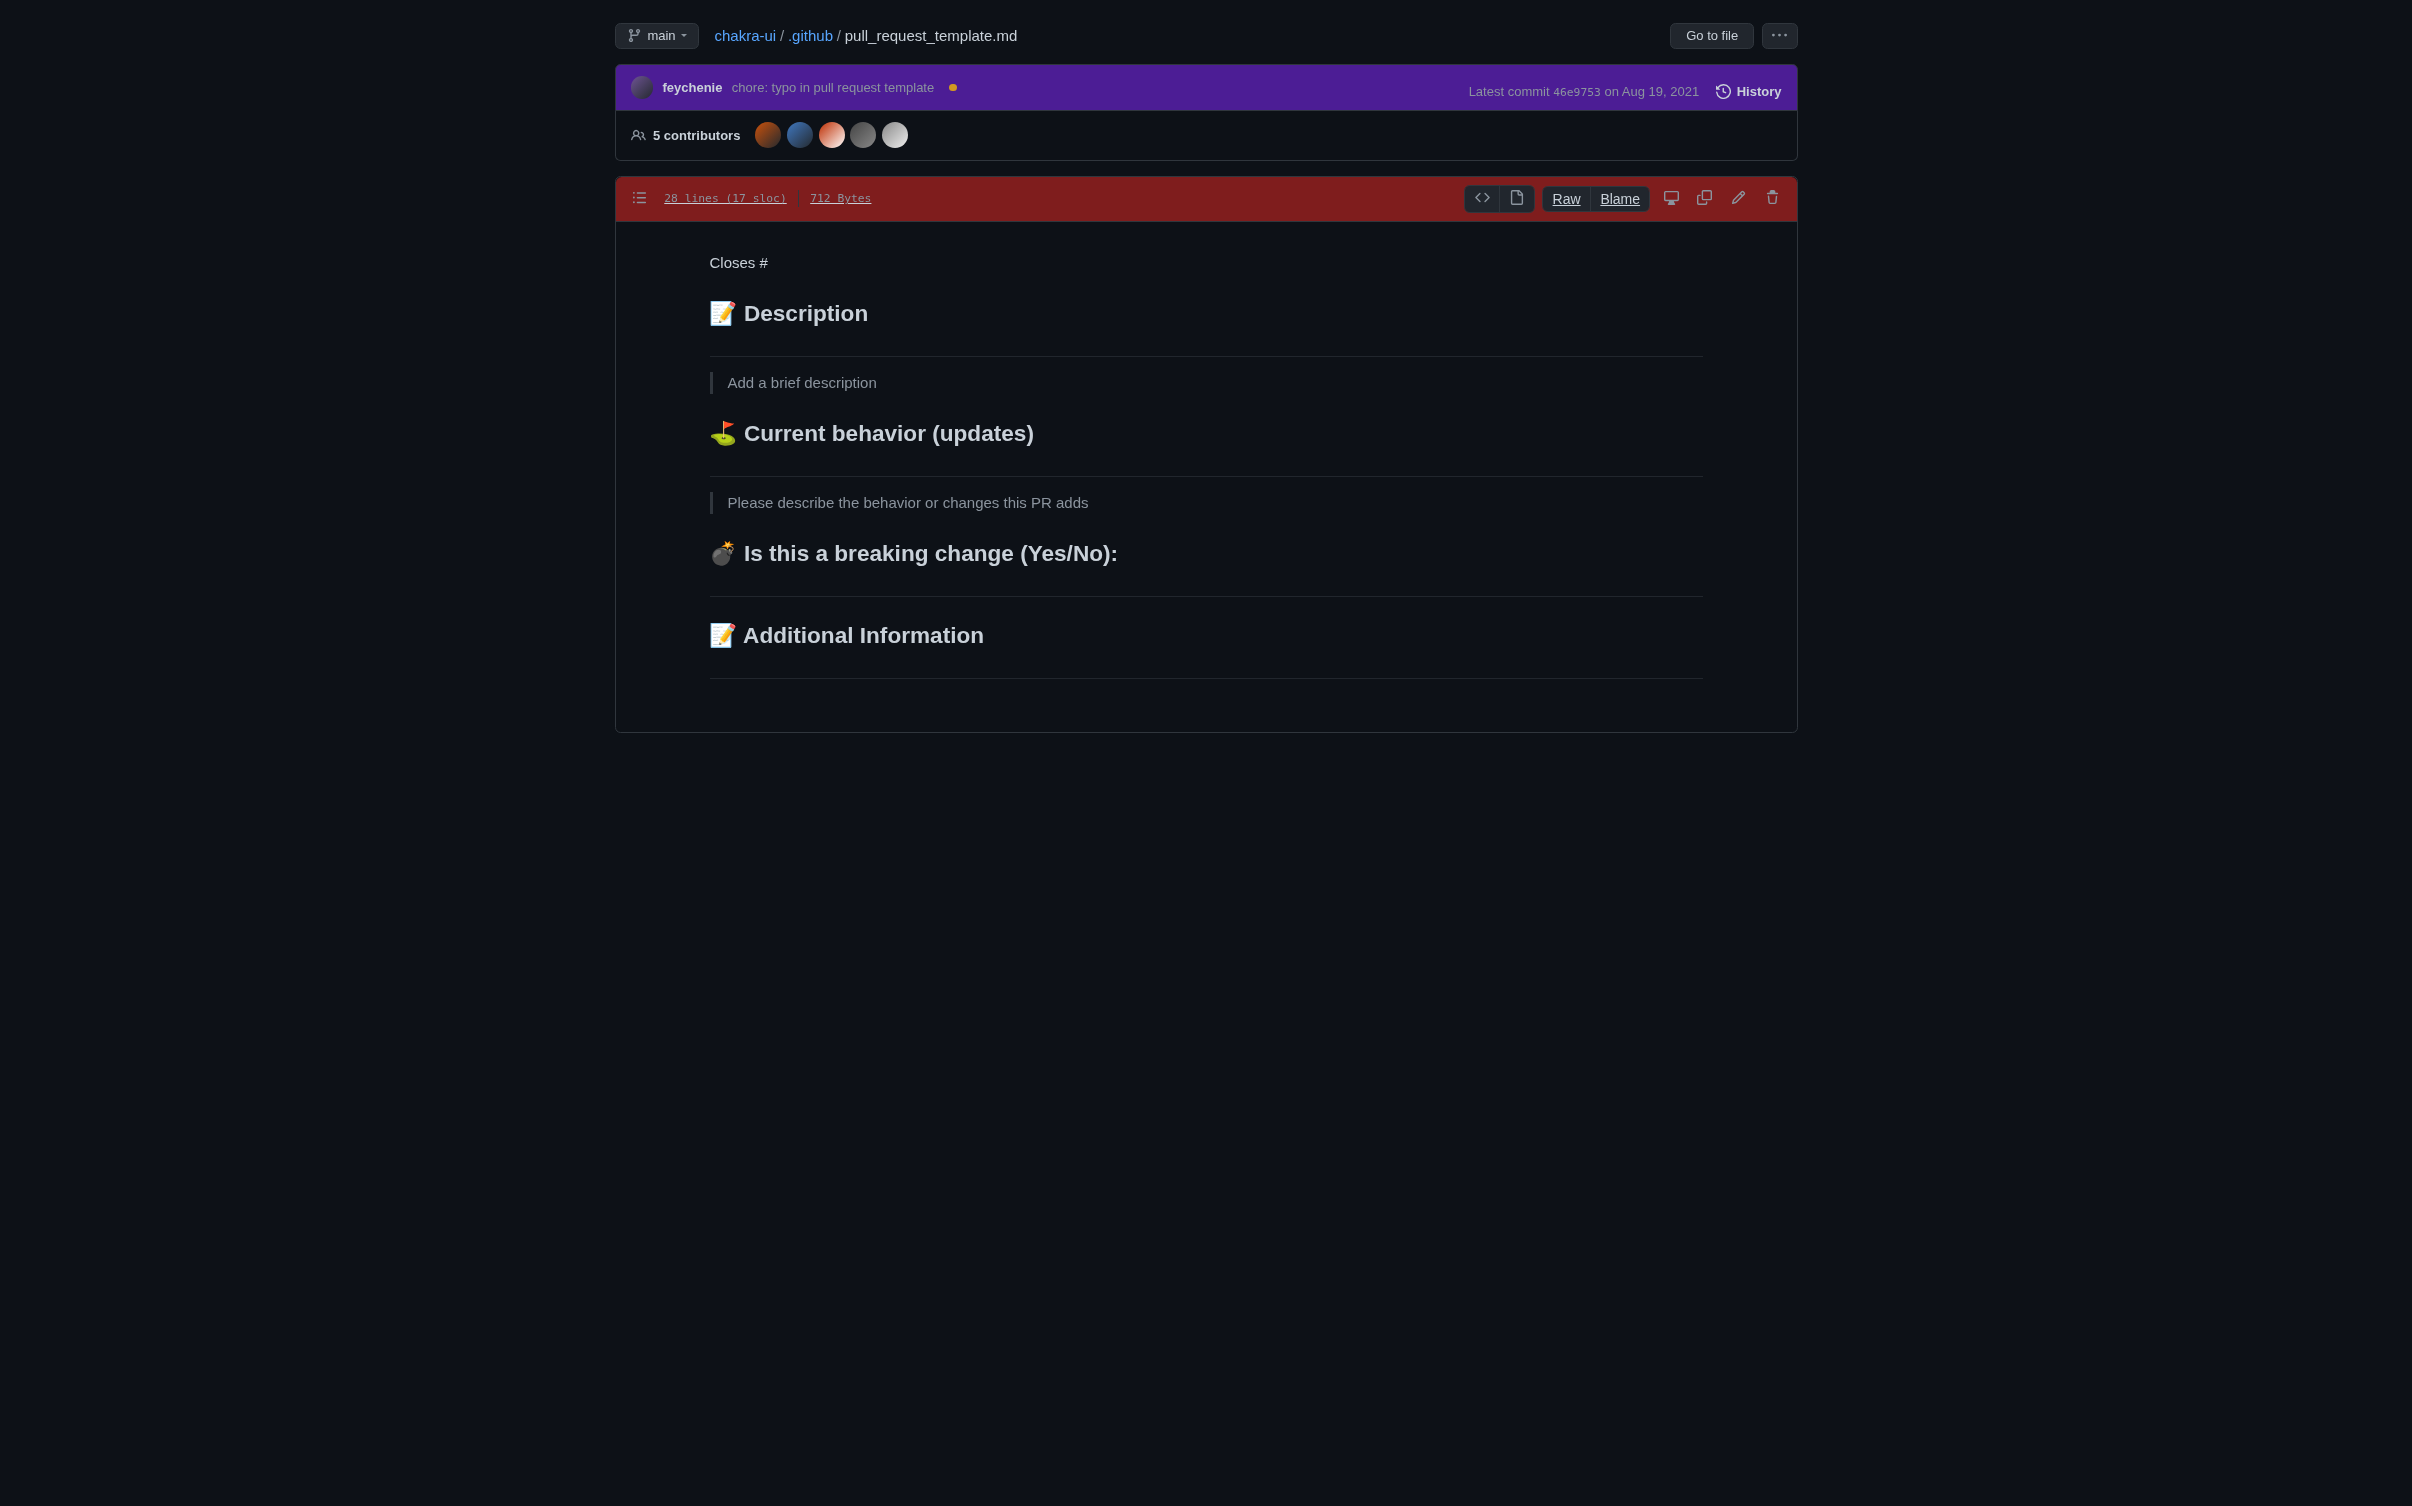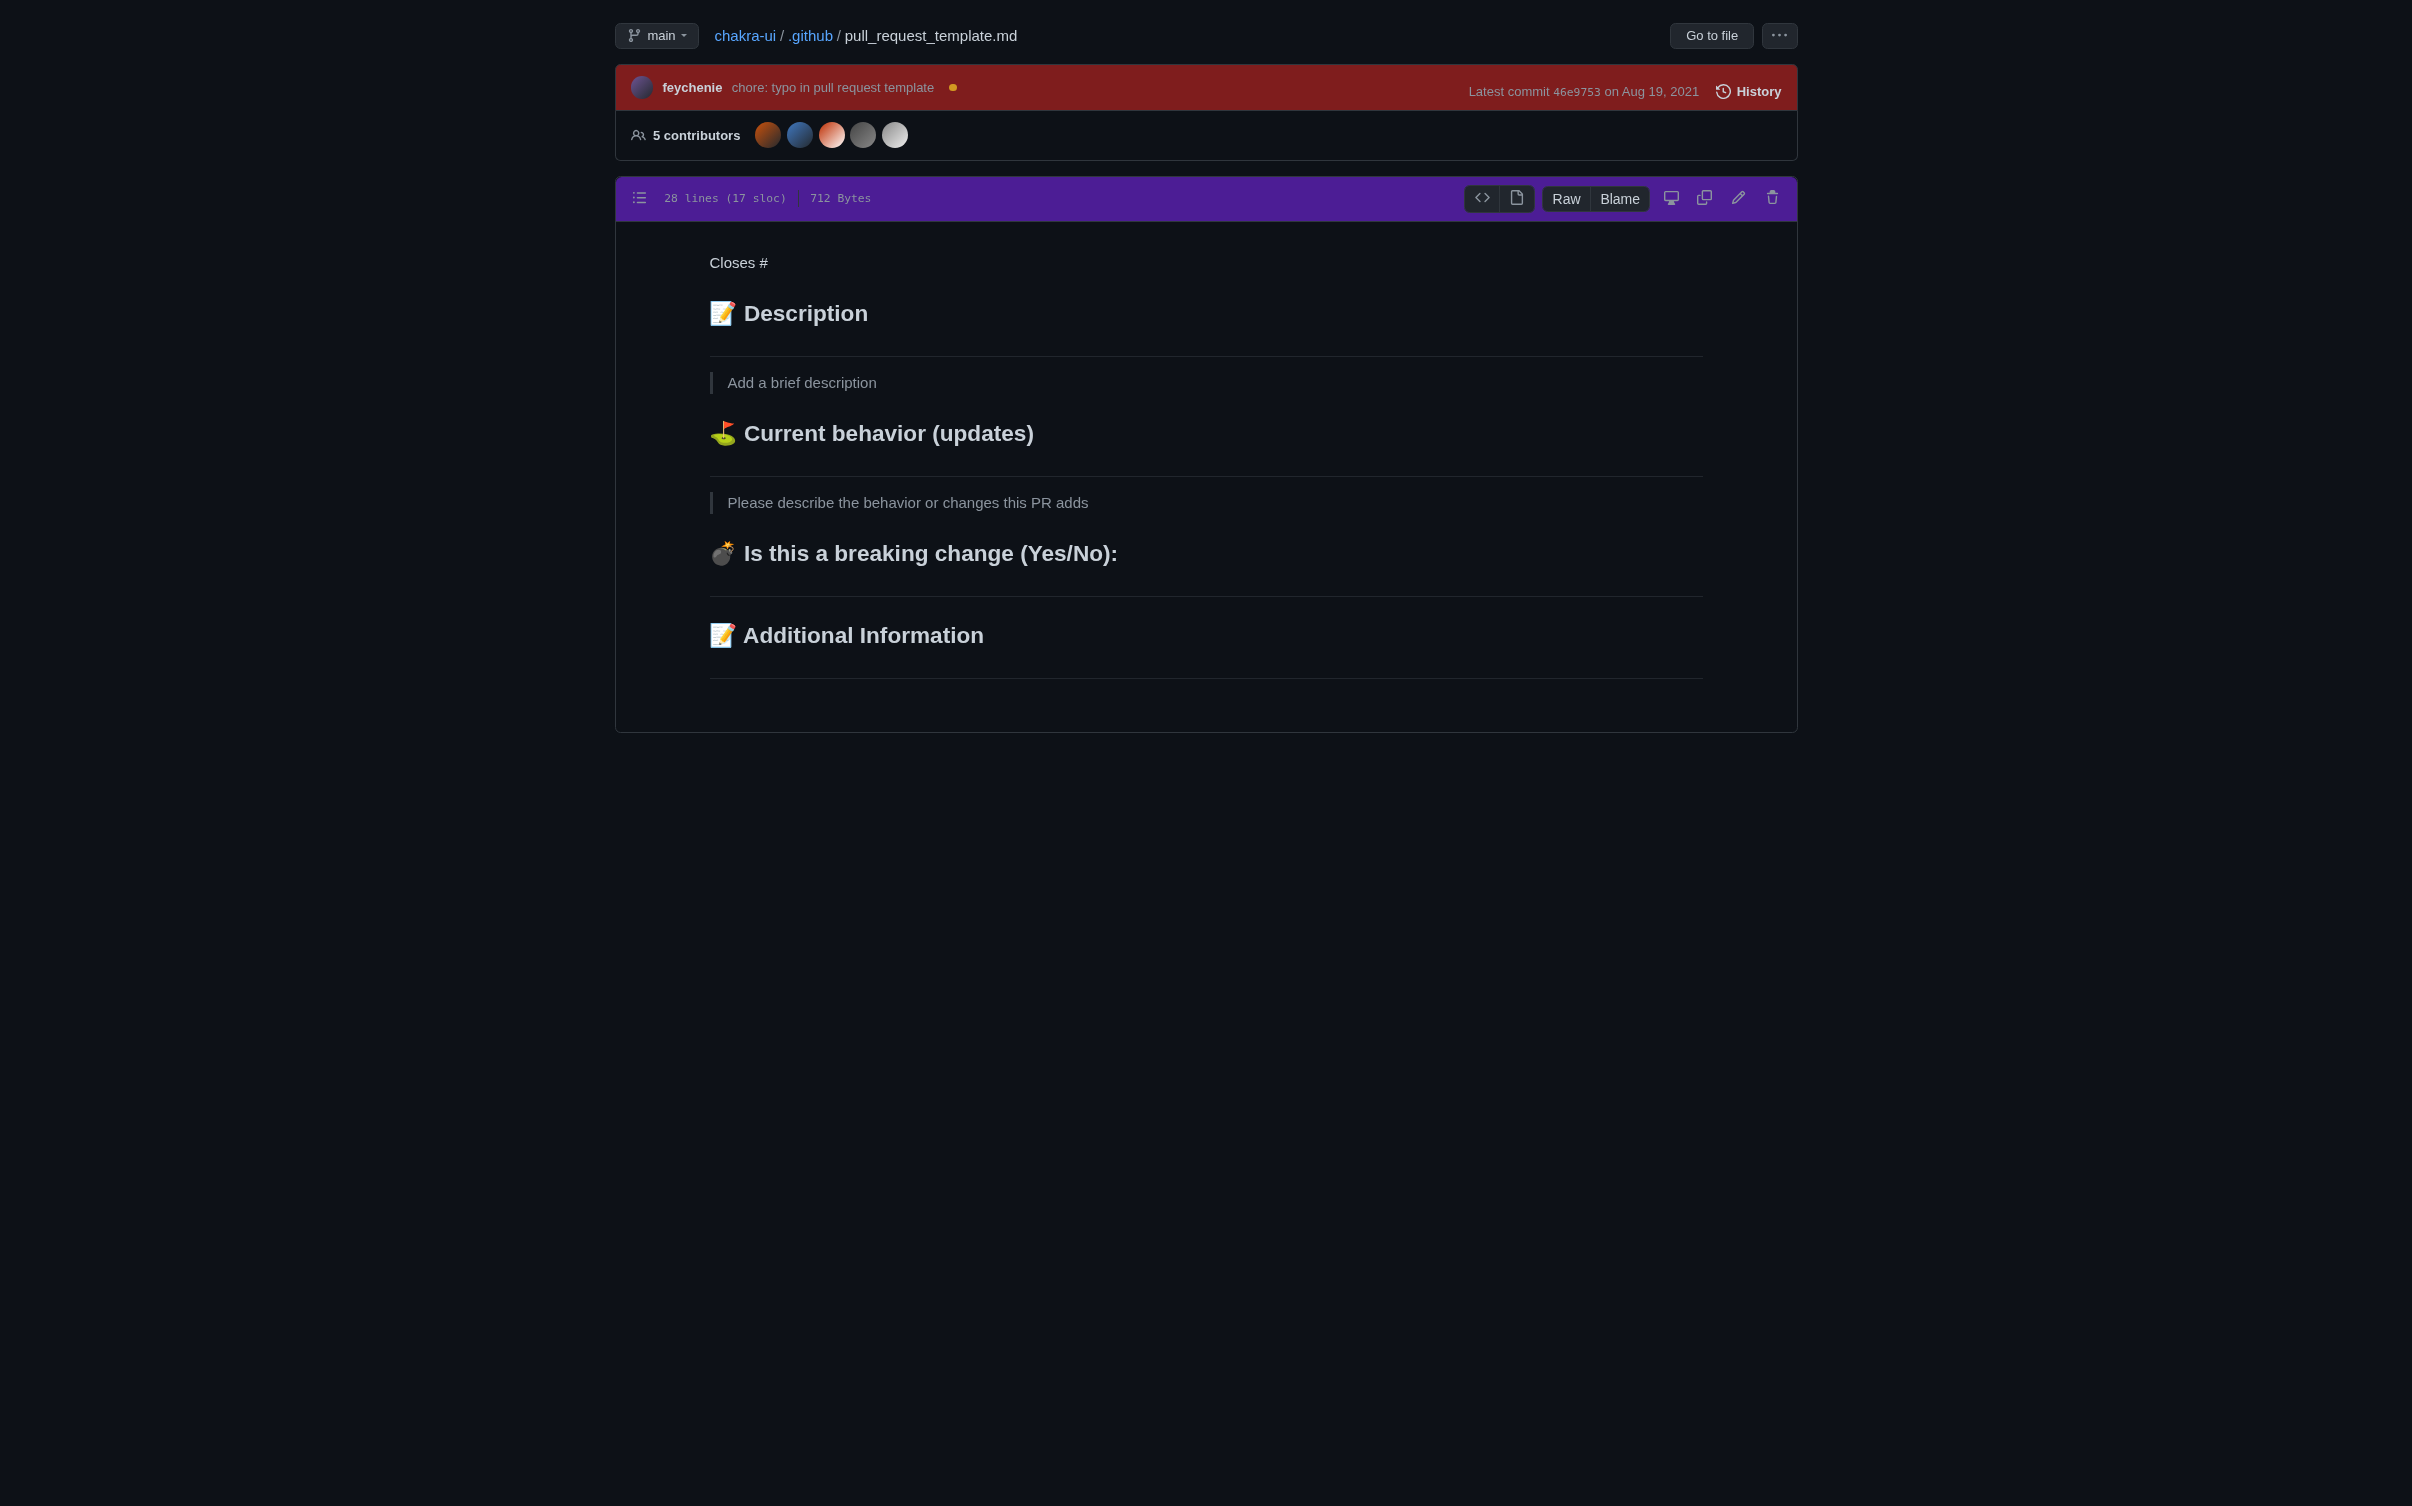--- a/index.html
+++ b/index.html
@@ -32,21 +32,21 @@
   display: inline-flex; align-items: center; gap: 3.8px;
   background: #21262d; border: 0.9px solid #30363d; border-radius: 5.6px;
   padding: 4.7px 15px; color: #c9d1d9; font-size: 13px; font-weight: 500;
   cursor: pointer;
 }
 .btn-icon { padding: 4.7px 9.4px; }
 
 
 .commit-box {
   border: 0.9px solid #30363d; border-radius: 5.6px 5.6px 0 0;
-  background: #7f1d1d; padding: 11.3px 15px;
+  background: #4c1d95; padding: 11.3px 15px;
   display: flex; align-items: center; justify-content: space-between;
 }
 .commit-left { display: flex; align-items: center; gap: 9.4px; }
 .avatar { width: 22.6px; height: 22.6px; border-radius: 50%; background: #30363d; display: inline-block; }
 .avatar-1 { background: linear-gradient(135deg,#6e5494,#24292e); }
 .avatar-2 { background: linear-gradient(135deg,#c9510c,#24292e); }
 .avatar-3 { background: linear-gradient(135deg,#4078c0,#24292e); }
 .avatar-4 { background: linear-gradient(135deg,#bd2c00,#fff); }
 .avatar-5 { background: linear-gradient(135deg,#444,#888); }
 .avatar-6 { background: linear-gradient(135deg,#888,#eee); }
@@ -65,22 +65,22 @@
   display: flex; align-items: center; gap: 15px;
 }
 .contributors-label { display: flex; align-items: center; gap: 7.5px; font-weight: 600; }
 .contributors-label svg { fill: #8b949e; }
 .contributors-avatars { display: flex; gap: 5.6px; }
 .contributors-avatars .avatar { width: 26px; height: 26px; }
 
 
 .file-box { margin-top: 15px; border: 0.9px solid #30363d; border-radius: 5.6px; }
 .file-header {
-  background: #4c1d95; border-bottom: 0.9px solid #30363d; border-radius: 5.6px 5.6px 0 0;
-  padding: 7.5px 11.3px; display: flex; align-items: center; justify-content: space-between;
+  background: #7f1d1d; border-bottom: 0.9px solid #30363d; border-radius: 5.6px 5.6px 0 0;
+  padding: 7.5px 11.3px; display: flex; align-items: center; justify-content: space-between; text-decoration: underline;
 }
 .file-info { display: flex; align-items: center; gap: 11.3px; color: #8b949e; font-family: ui-monospace, SFMono-Regular, Menlo, monospace; font-size: 11.3px; }
 .toc-btn { background: none; border: 0; cursor: pointer; padding: 5.6px; border-radius: 5.6px; }
 .toc-btn svg { fill: #8b949e; }
 .file-info .divider { width: 0.9px; height: 17px; background: #30363d; }
 .file-actions { display: flex; align-items: center; gap: 7.5px; }
 .btn-group { display: flex; border: 0.9px solid #30363d; border-radius: 5.6px; overflow: hidden; }
 .btn-group .btn-sm { background: #21262d; border: 0; border-right: 0.9px solid #30363d; padding: 3.8px 9.4px; color: #c9d1d9; font-size: 14px; cursor: pointer; }
 .btn-group .btn-sm:last-child { border-right: 0; }
 .action-icon { background: none; border: 0; cursor: pointer; padding: 5.6px; color: #8b949e; }

